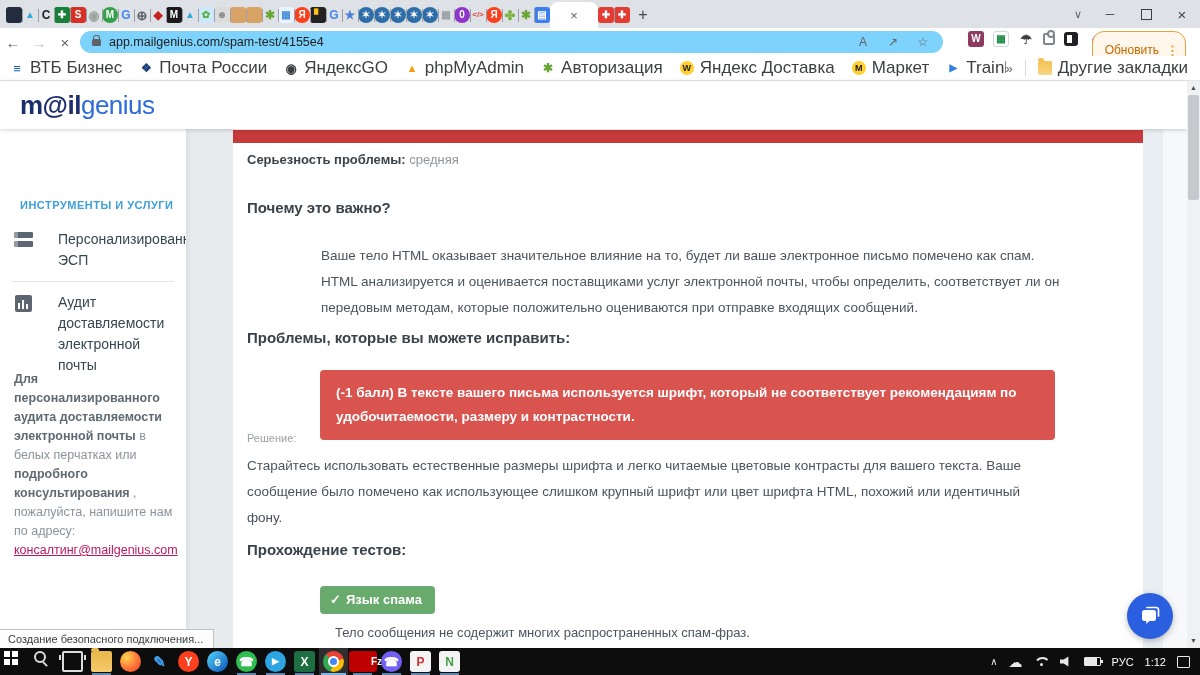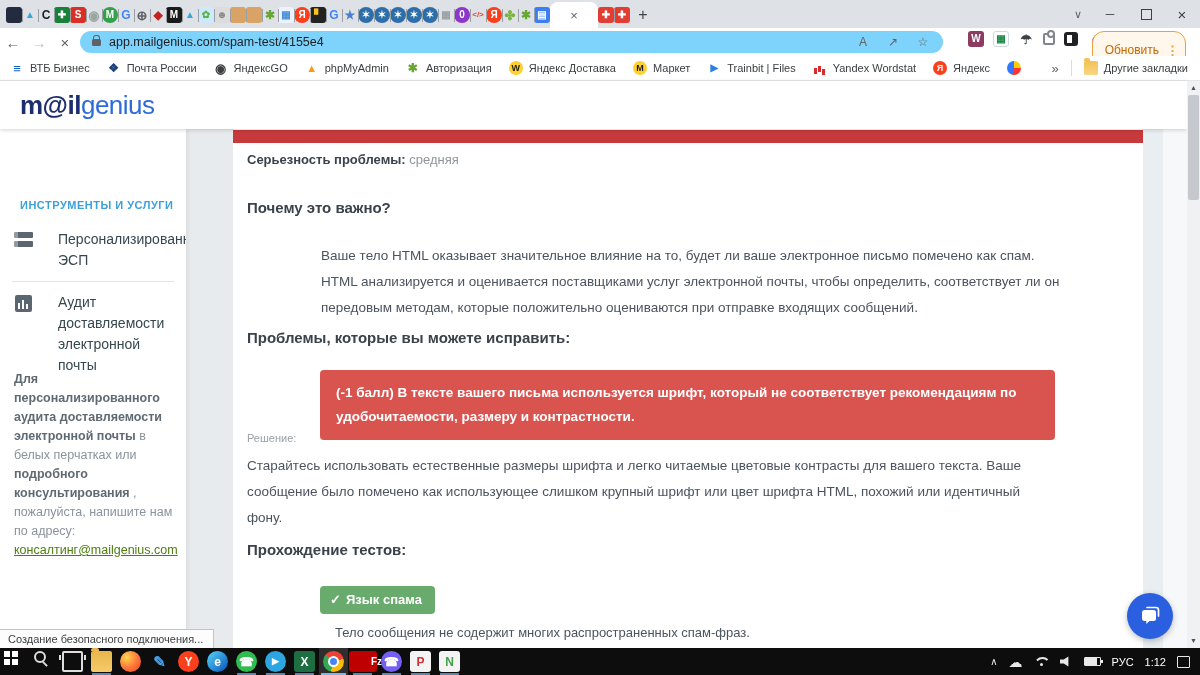--- a/index.html
+++ b/index.html
@@ -40,21 +40,21 @@
   .k-reader::before { content:""; position:absolute; left:3px; top:3px; width:5px; height:8px; background:#fff; }
   #avatar { width:18px; height:18px; border-radius:50%; background:#7b47c7; color:#fff; font-size:11px; font-weight:bold; display:flex; align-items:center; justify-content:center; cursor:pointer; }
   #update-btn { position:absolute; right:14px; top:3px; height:40px; border:1px solid #e9a13b; background:#fff7ec; border-radius:12px; display:flex; align-items:center; padding:0 6px 2px 12px; cursor:pointer; }
   #update-btn .lbl { color:#c56a00; font-size:12px; }
   #update-btn .dots { color:#e9a13b; font-size:13px; font-weight:bold; margin-left:7px; letter-spacing:0; }
 
   
   #bookmarksbar { position:absolute; left:0; top:56px; width:1200px; height:25px; background:#fff; border-bottom:1px solid #e4e6e8; display:flex; align-items:center; padding-left:10px; }
   .bm { display:flex; align-items:center; gap:6px; margin-right:17px; cursor:pointer; white-space:nowrap; }
   .bm .fvi { width:14px; height:14px; font-size:9px; }
-  .bm-label { font-size:11px; color:#3c4043; }
+  .bm-label { font-size:17px; color:#3c4043; }
   .k-folder { width:15px; height:11px; background:linear-gradient(#f2c254,#f8d684); border-radius:1.5px; position:relative; }
   .k-folder::before { content:""; position:absolute; top:-3px; left:0; width:6px; height:3px; background:#f2c254; border-radius:2px 2px 0 0; }
   .k-metrika { width:14px; height:14px; border-radius:50%; background:conic-gradient(#ffcc00 0 25%, #ff3333 25% 55%, #3377ff 55% 100%); }
   .k-bars { width:14px; height:12px; position:relative; }
   .k-bars::before { content:""; position:absolute; left:1px; bottom:1px; width:3px; height:6px; background:#d92b2b; box-shadow:4px -2px 0 #d92b2b, 8px 1px 0 #d92b2b; }
   #bm-right { margin-left:auto; display:flex; align-items:center; padding-right:12px; }
   #bm-overflow { font-size:13px; color:#5f6368; margin-right:12px; cursor:pointer; }
   #bm-divider { width:1px; height:16px; background:#dadce0; margin-right:12px; }
 
   
@@ -70,21 +70,21 @@
   .ic-esp { width:20px; height:15px; position:relative; margin:3px 0 0 14px; flex:0 0 20px; }
   .ic-esp::before, .ic-esp::after { content:""; position:absolute; left:0; width:19px; height:6px; border-radius:1px; background:linear-gradient(90deg,#939aa2 0 4px,#5c6670 4px); }
   .ic-esp::after { top:9px; }
   .ic-audit { width:17px; height:17px; border-radius:2px; margin:3px 0 0 15px; flex:0 0 17px; background:
       linear-gradient(#fff,#fff) 3px 8px/2px 6px no-repeat,
       linear-gradient(#fff,#fff) 7px 5px/2px 9px no-repeat,
       linear-gradient(#fff,#fff) 11px 9px/2px 5px no-repeat, #5c6670; }
   .side-div { position:absolute; left:12px; width:162px; height:1px; background:#e3e6e8; }
   #side-note { position:absolute; left:14px; top:241px; width:160px; font-size:12.5px; line-height:19px; color:#8a939c; }
   #side-note b { color:#5f6a73; }
-  #side-email { color:#4d7c0f; text-decoration:underline; cursor:pointer; }
+  #side-email { color:#be185d; text-decoration:underline; cursor:pointer; }
 
   #page-gutter-blue { position:absolute; left:1143px; top:48px; width:20px; bottom:0; background:#e9eef2; }
   #page-gutter-light { position:absolute; left:1163px; top:48px; width:24px; bottom:0; background:#f7f8f9; }
 
   
   #card { position:absolute; left:233px; top:48px; width:910px; bottom:0; background:#fff; z-index:1; }
   #red-top-bar { position:absolute; left:0; top:1px; width:910px; height:13px; background:#c73a3c; }
   #severity { position:absolute; left:14px; top:23px; font-size:13px; color:#3a424a; font-weight:bold; }
   #severity .val { color:#8f979d; font-weight:normal; }
   .h-title { position:absolute; left:14px; font-size:15px; font-weight:bold; color:#3a424a; }

